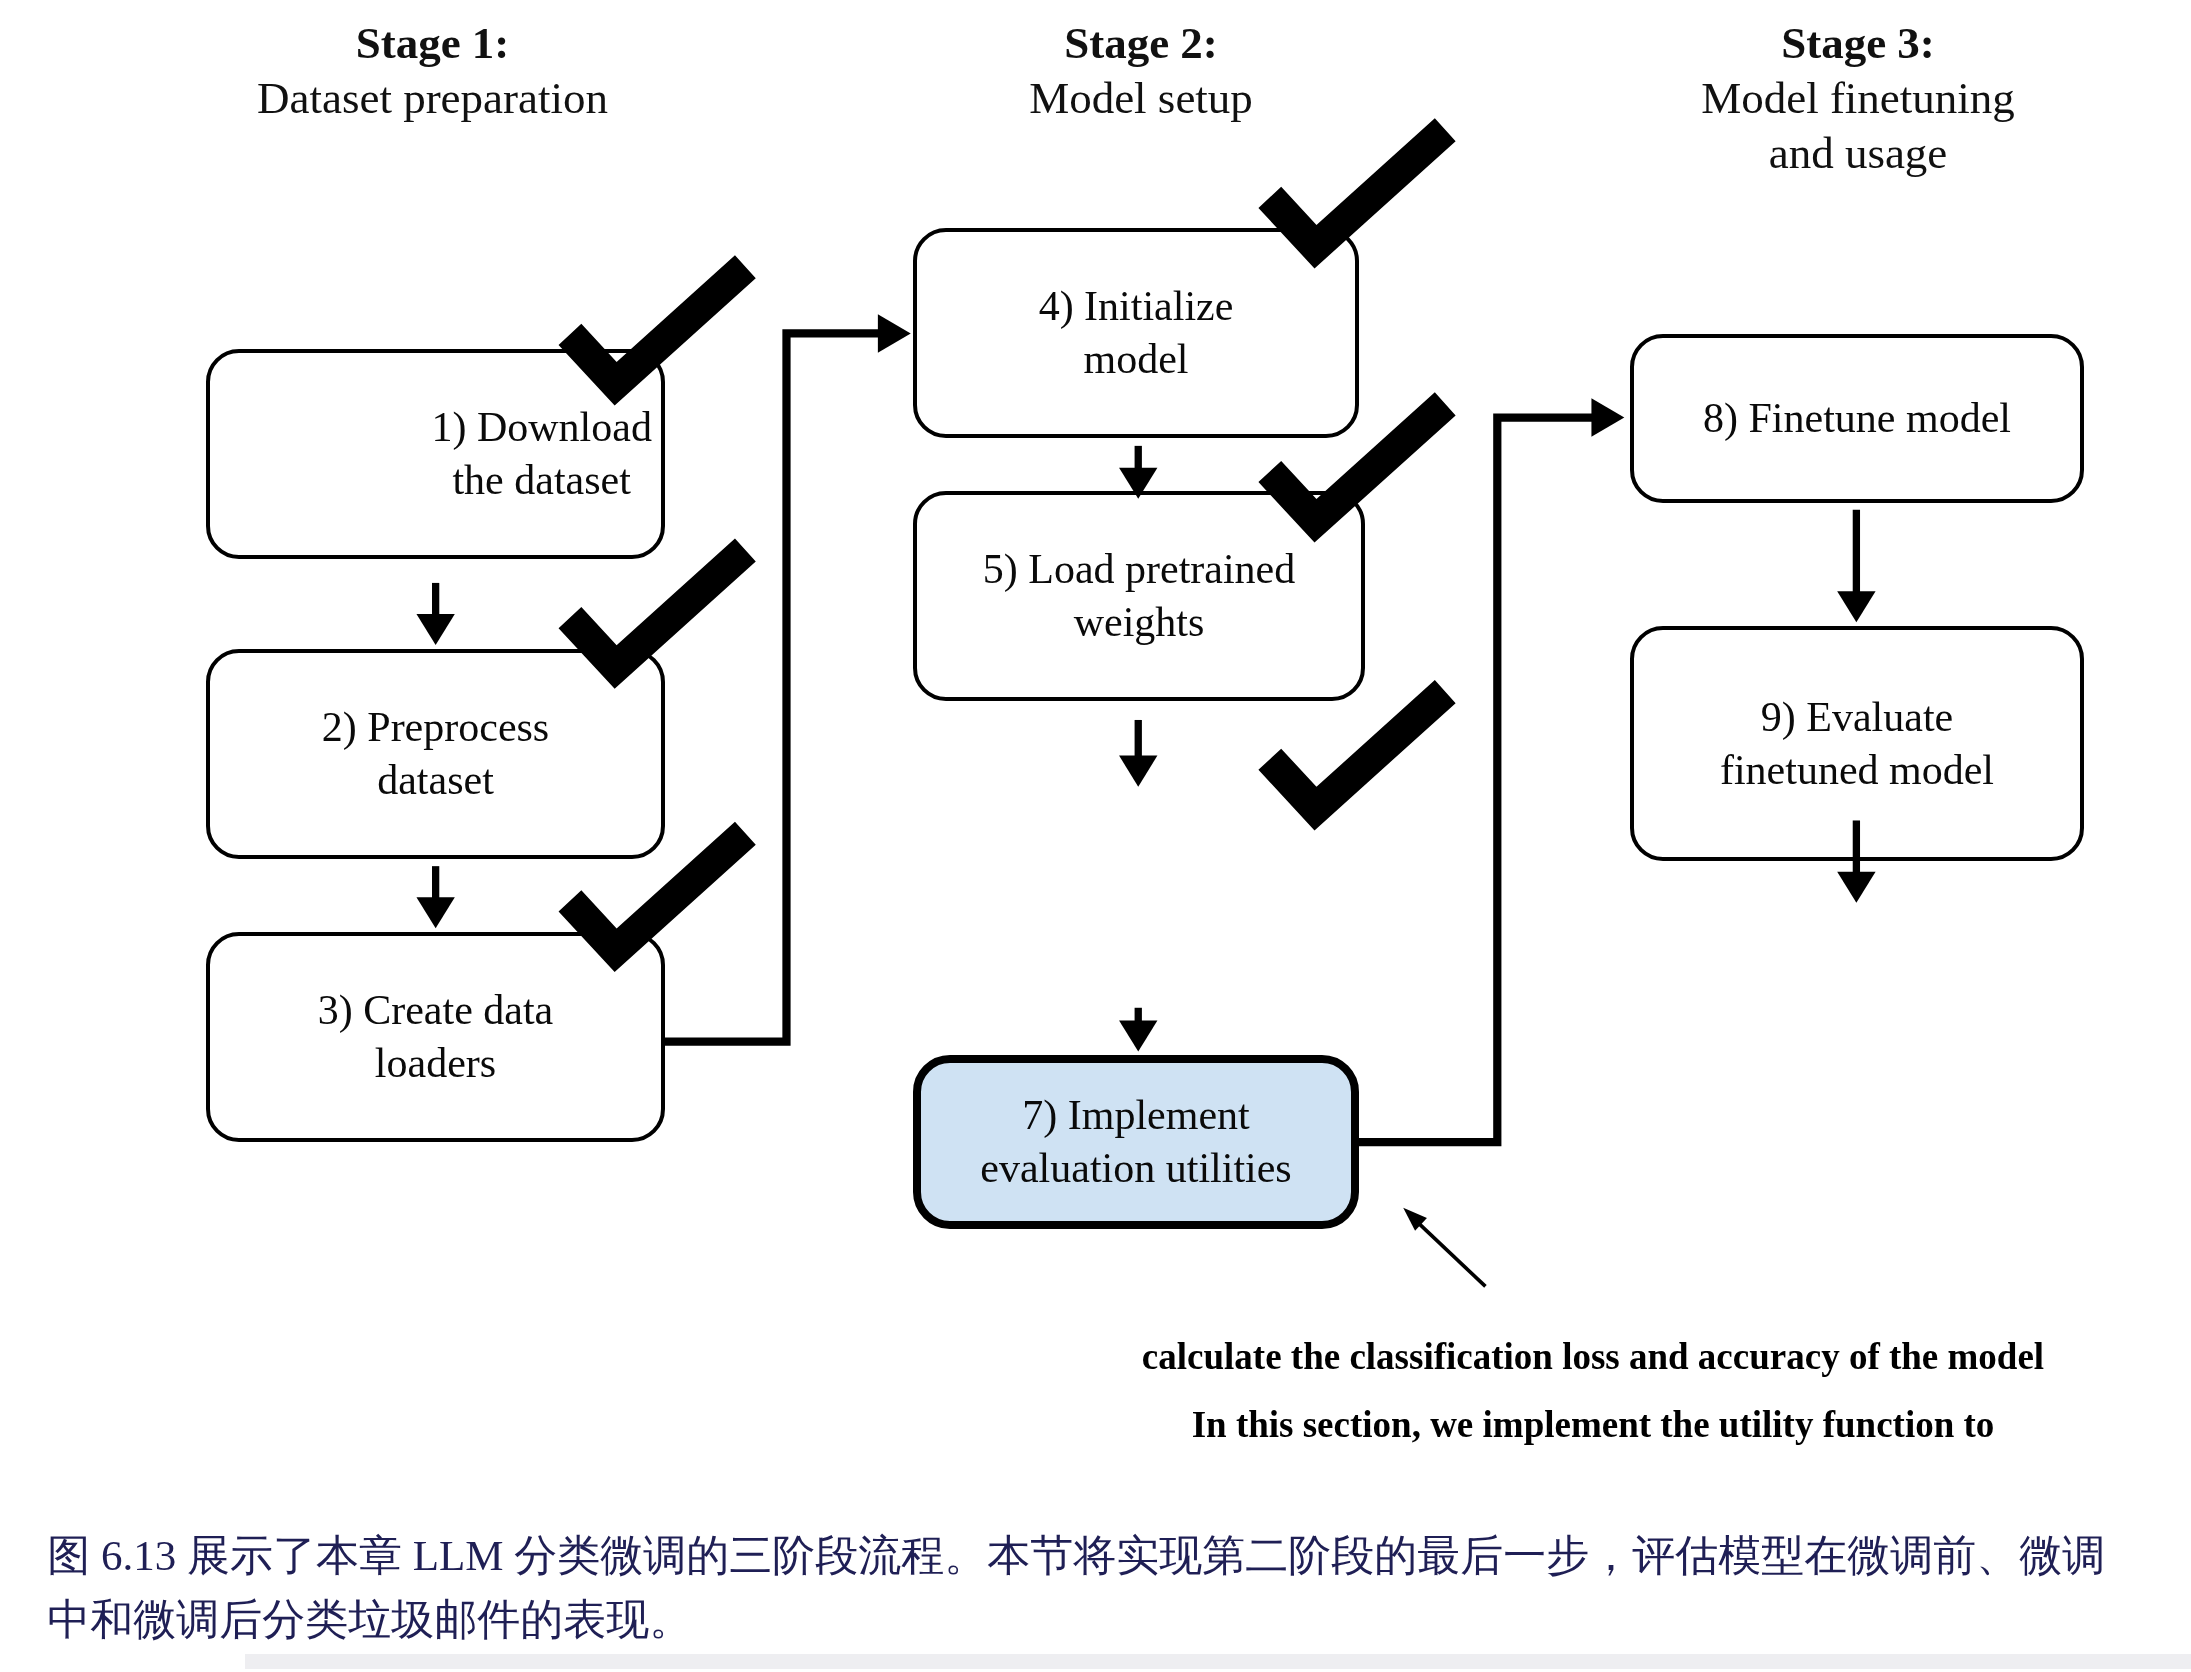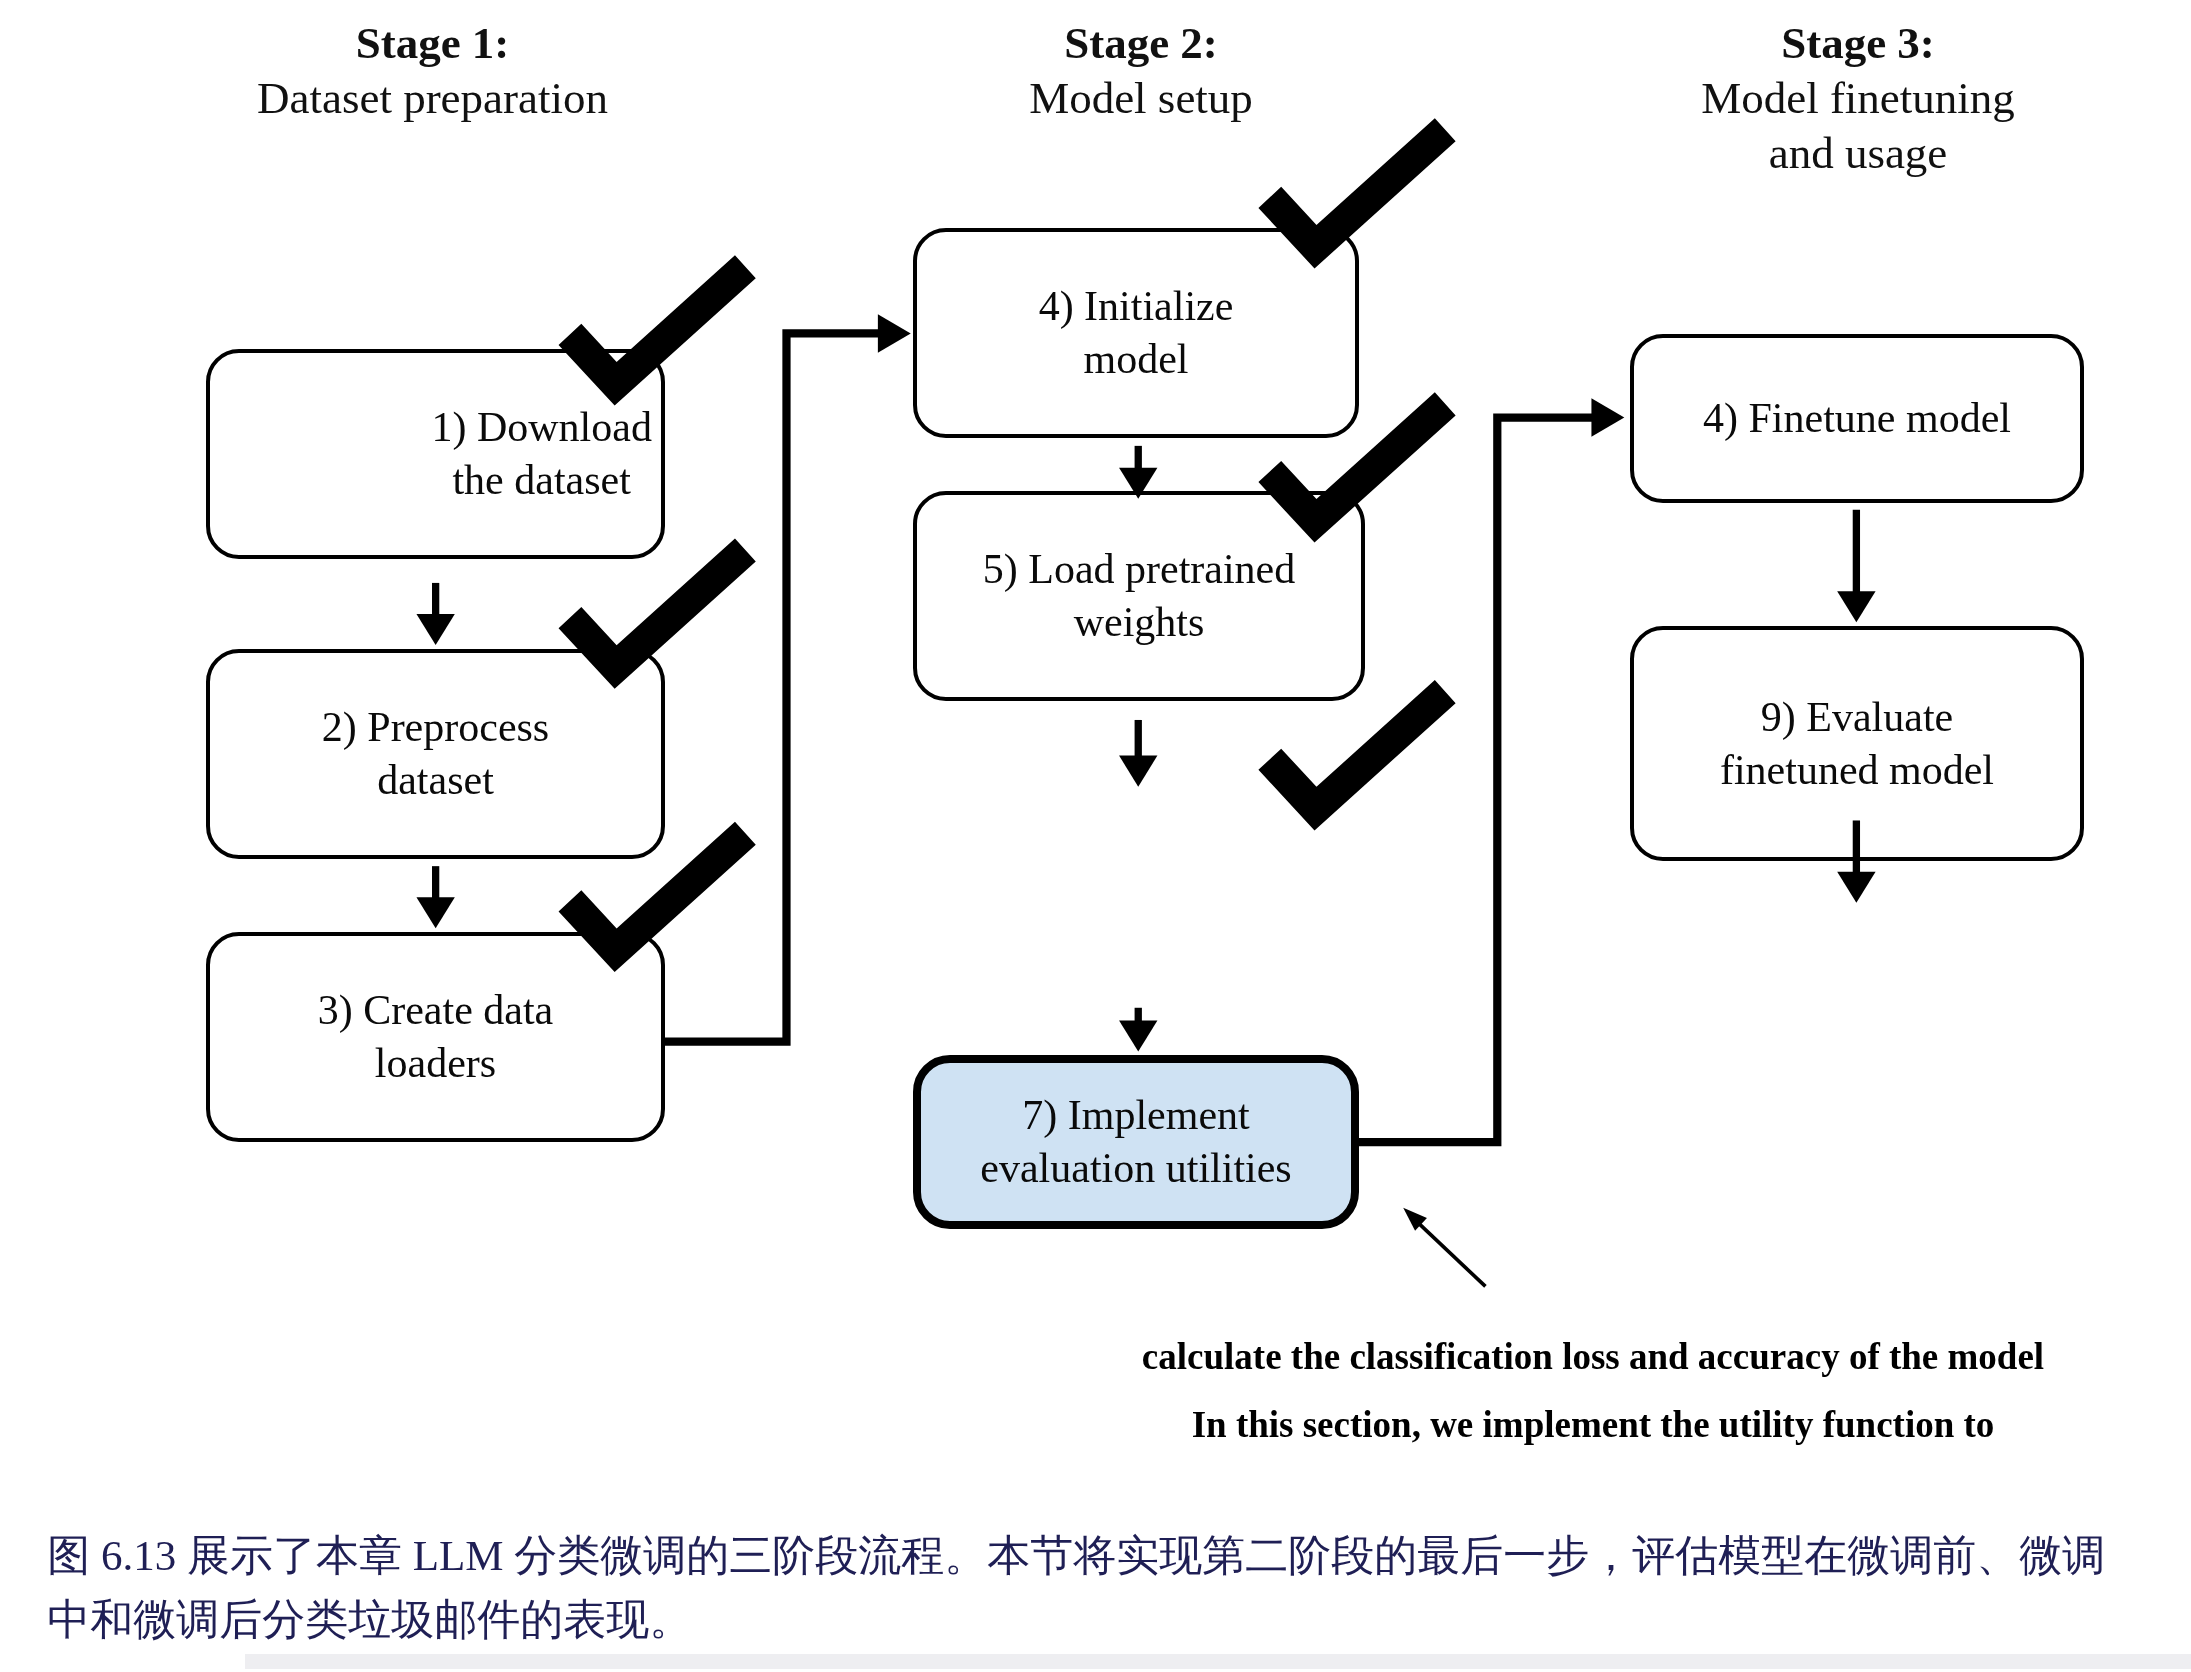--- a/index.html
+++ b/index.html
@@ -122,21 +122,21 @@
   <div class="box" style="left:873px;top:491px;width:452px;height:210px;">
     <span>5) Load pretrained
 weights</span>
   </div>
   <div class="box box-highlight" style="left:873px;top:1055px;width:446px;height:174px;">
     <span>7) Implement
 evaluation utilities</span>
   </div>
 
   <div class="box" style="left:1590px;top:334px;width:454px;height:169px;">
-    <span>4) Finetune model</span>
+    <span>8) Finetune model</span>
   </div>
   <div class="box" style="left:1590px;top:626px;width:454px;height:235px;">
     <span>9) Evaluate
 finetuned model</span>
   </div>
 
   <svg class="overlay" width="2191" height="1672" viewBox="0 0 2398 1830">
 
     <g>
       <line class="ink-line" x1="433" y1="638" x2="433" y2="676" stroke-width="8"></line>

